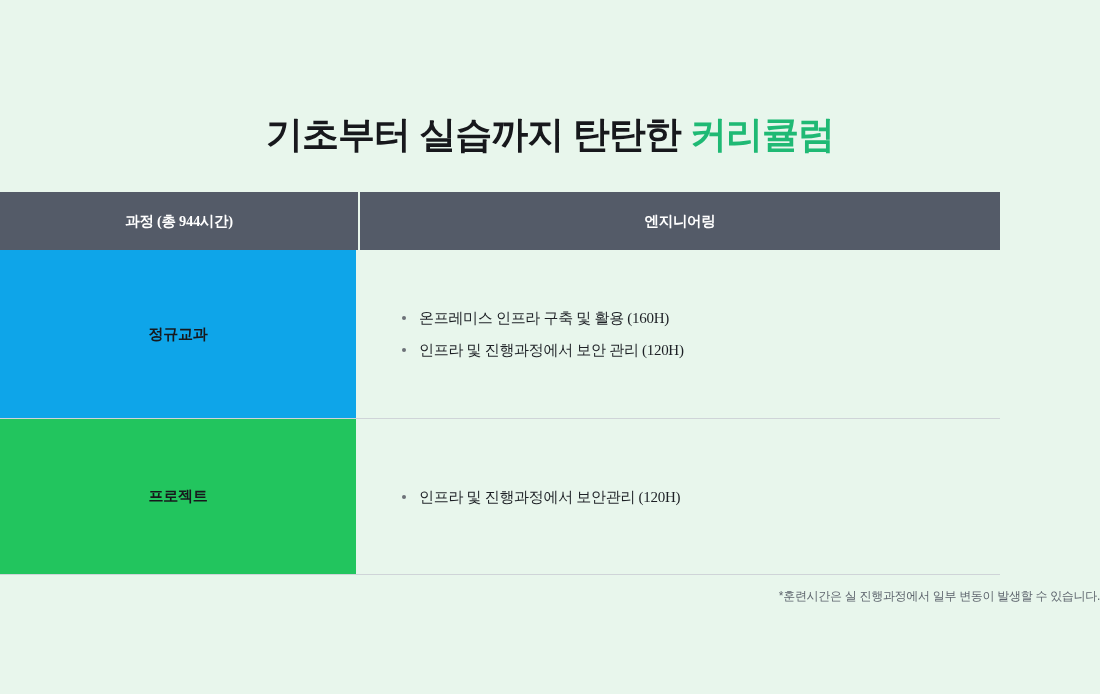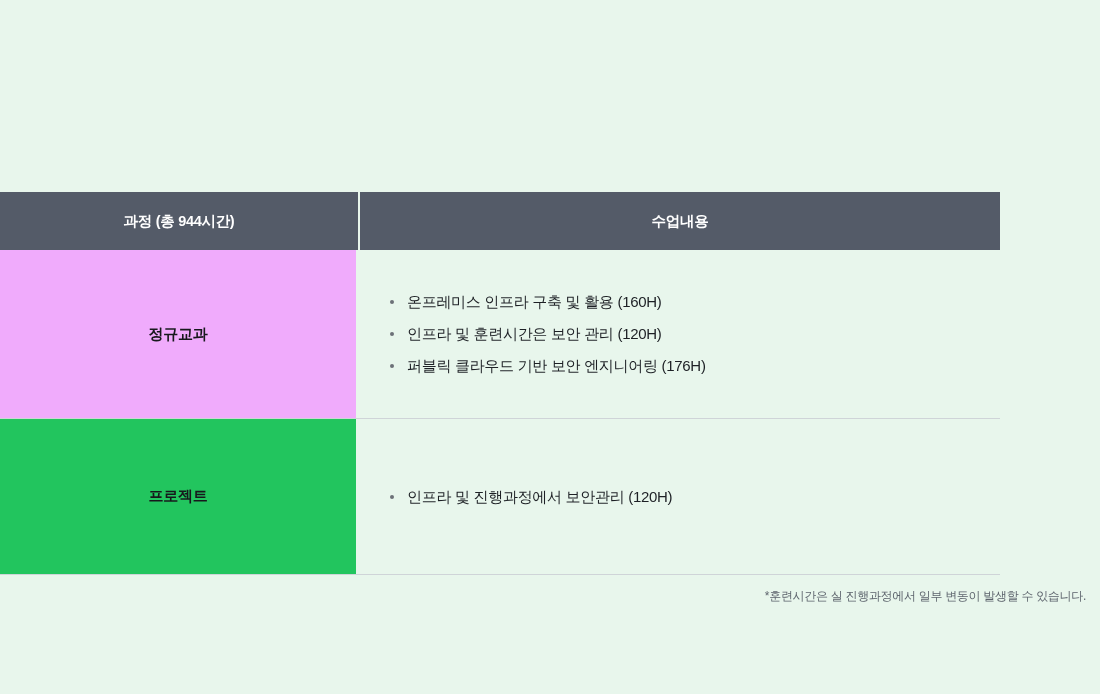--- a/index.html
+++ b/index.html
@@ -38,20 +38,21 @@
   .title .accent {
     color: #1fb974;
   }
 
   
   .table {
     position: absolute;
     top: 192px;
     left: 0;
     width: 1000px;
+    font-family: Liberation Serif, serif;
   }
   .row {
     display: flex;
     width: 100%;
   }
   .head-row .cell {
     background: #545b68;
     color: #ffffff;
     font-size: 14.5px;
     font-weight: bold;
@@ -87,28 +88,28 @@
   .body-row .content-cell {
     flex: 1;
     display: flex;
     flex-direction: column;
     justify-content: center;
     padding: 0 0 0 30px;
     box-sizing: border-box;
   }
   .row-1 { height: 168px; }
   .row-2 { height: 155px; }
-  .row-1 .label-cell { background: #f0abfc; }
+  .row-1 .label-cell { background: #0ea5e9; }
   .row-2 .label-cell { background: #22c55e; }
   .row-1 .content-cell,
   .row-2 .content-cell { background: #e8f6ec; }
 
   .bullet-list {
     list-style: none;
-    margin: 0;
+    margin: 12px;
     padding: 0;
   }
   .bullet-list li {
     position: relative;
     font-size: 15px;
     color: #1d2025;
     letter-spacing: -0.3px;
     padding-left: 19px;
     margin: 0 0 14px 0;
     line-height: 1.2;
@@ -122,46 +123,48 @@
     width: 4px;
     height: 4px;
     border-radius: 50%;
     background: #6c7178;
   }
 
   
   .footnote {
     position: absolute;
     top: 588px;
-    right: 14px;
+    right: 0;
     font-size: 12px;
     color: #5d646d;
     letter-spacing: -0.3px;
   }
 </style>
 </head>
 <body>
 
 <div class="page">
 
+  <div class="title-wrap">
+    <h1 class="title"><span>기초부터 실습까지 탄탄한 </span><span class="accent">커리큘럼</span></h1>
+  </div>
 
   <div class="table">
 
     <div class="row head-row">
       <div class="cell left">과정 (총 944시간)</div>
-      <div class="cell right">수업내용</div>
+      <div class="cell right">엔지니어링</div>
     </div>
 
     <div class="row body-row row-1">
       <div class="label-cell">정규교과</div>
       <div class="content-cell">
         <ul class="bullet-list">
           <li>온프레미스 인프라 구축 및 활용 (160H)</li>
-          <li>인프라 및 훈련시간은 보안 관리 (120H)</li>
-          <li>퍼블릭 클라우드 기반 보안 엔지니어링 (176H)</li>
+          <li>인프라 및 진행과정에서 보안 관리 (120H)</li>
         </ul>
       </div>
     </div>
 
     <div class="row body-row row-2">
       <div class="label-cell">프로젝트</div>
       <div class="content-cell">
         <ul class="bullet-list">
           <li>인프라 및 진행과정에서 보안관리 (120H)</li>
         </ul>

